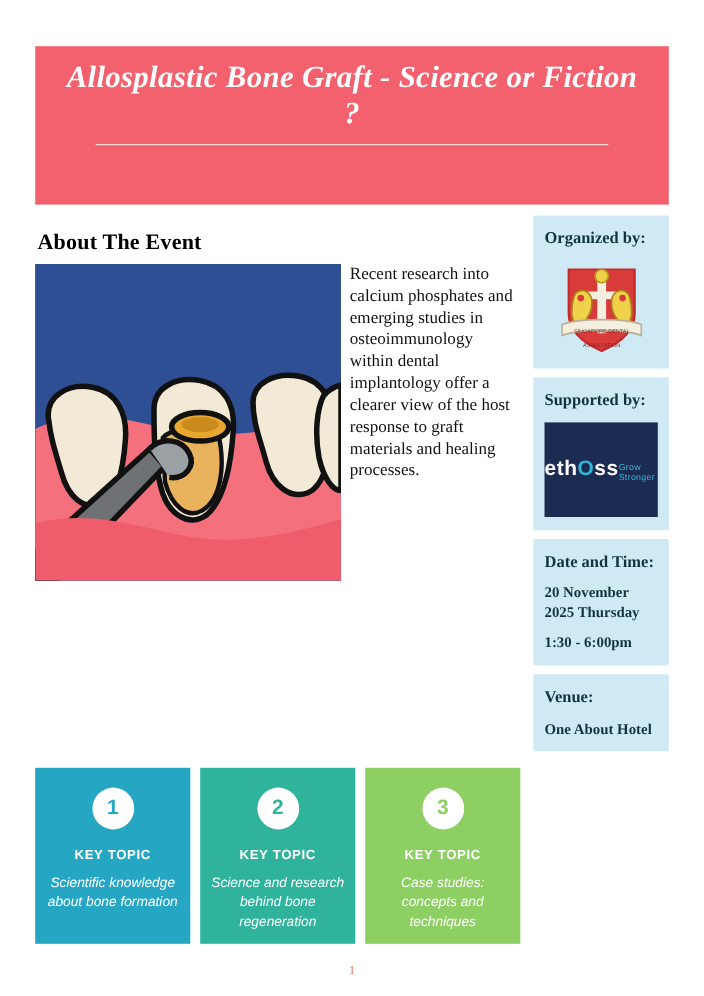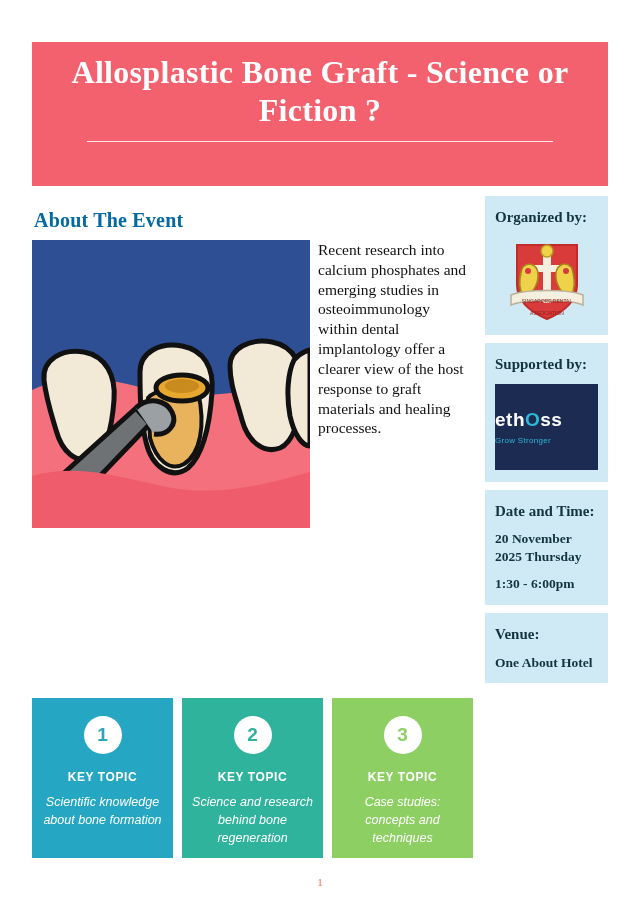--- a/index.html
+++ b/index.html
@@ -31,24 +31,25 @@
     height: 144px;
     background: #f2616d;
     color: #ffffff;
     text-align: center;
     box-sizing: border-box;
     padding-top: 12px;
   }
   .banner-title {
     font-family: "Liberation Serif", serif;
     font-weight: bold;
-    font-size: 32px;
+    font-size: 28px;
     line-height: 1.18;
     letter-spacing: 0.3px;
     padding: 0 20px;
+    font-style: italic;
   }
   .banner-rule {
     width: 466px;
     height: 1px;
     background: rgba(255,255,255,0.85);
     margin: 11px auto 0 auto;
   }
   .banner-sub {
     font-family: "Liberation Serif", serif;
     font-size: 17.5px;
@@ -57,21 +58,21 @@
   }
 
   
   .about-heading {
     position: absolute;
     left: 34px;
     top: 209px;
     font-family: "Liberation Serif", serif;
     font-weight: bold;
     font-size: 20px;
-    color: #0369a1;
+    color: #000000;
     letter-spacing: 0.2px;
   }
 
   .illustration {
     position: absolute;
     left: 32px;
     top: 240px;
     width: 278px;
     height: 288px;
     overflow: hidden;
@@ -187,22 +188,22 @@
     height: 86px;
     position: relative;
   }
 
   .ethoss-logo {
     margin-top: 10px;
     width: 103px;
     height: 86px;
     background: #1c2b52;
     display: flex;
-    flex-direction: column;
-    align-items: flex-start;
+    flex-direction: row;
+    align-items: center;
     justify-content: center;
     margin-left: auto;
     margin-right: auto;
   }
   .ethoss-word {
     font-family: "Liberation Sans", sans-serif;
     font-weight: bold;
     font-size: 19px;
     color: #ffffff;
     letter-spacing: 0.5px;

